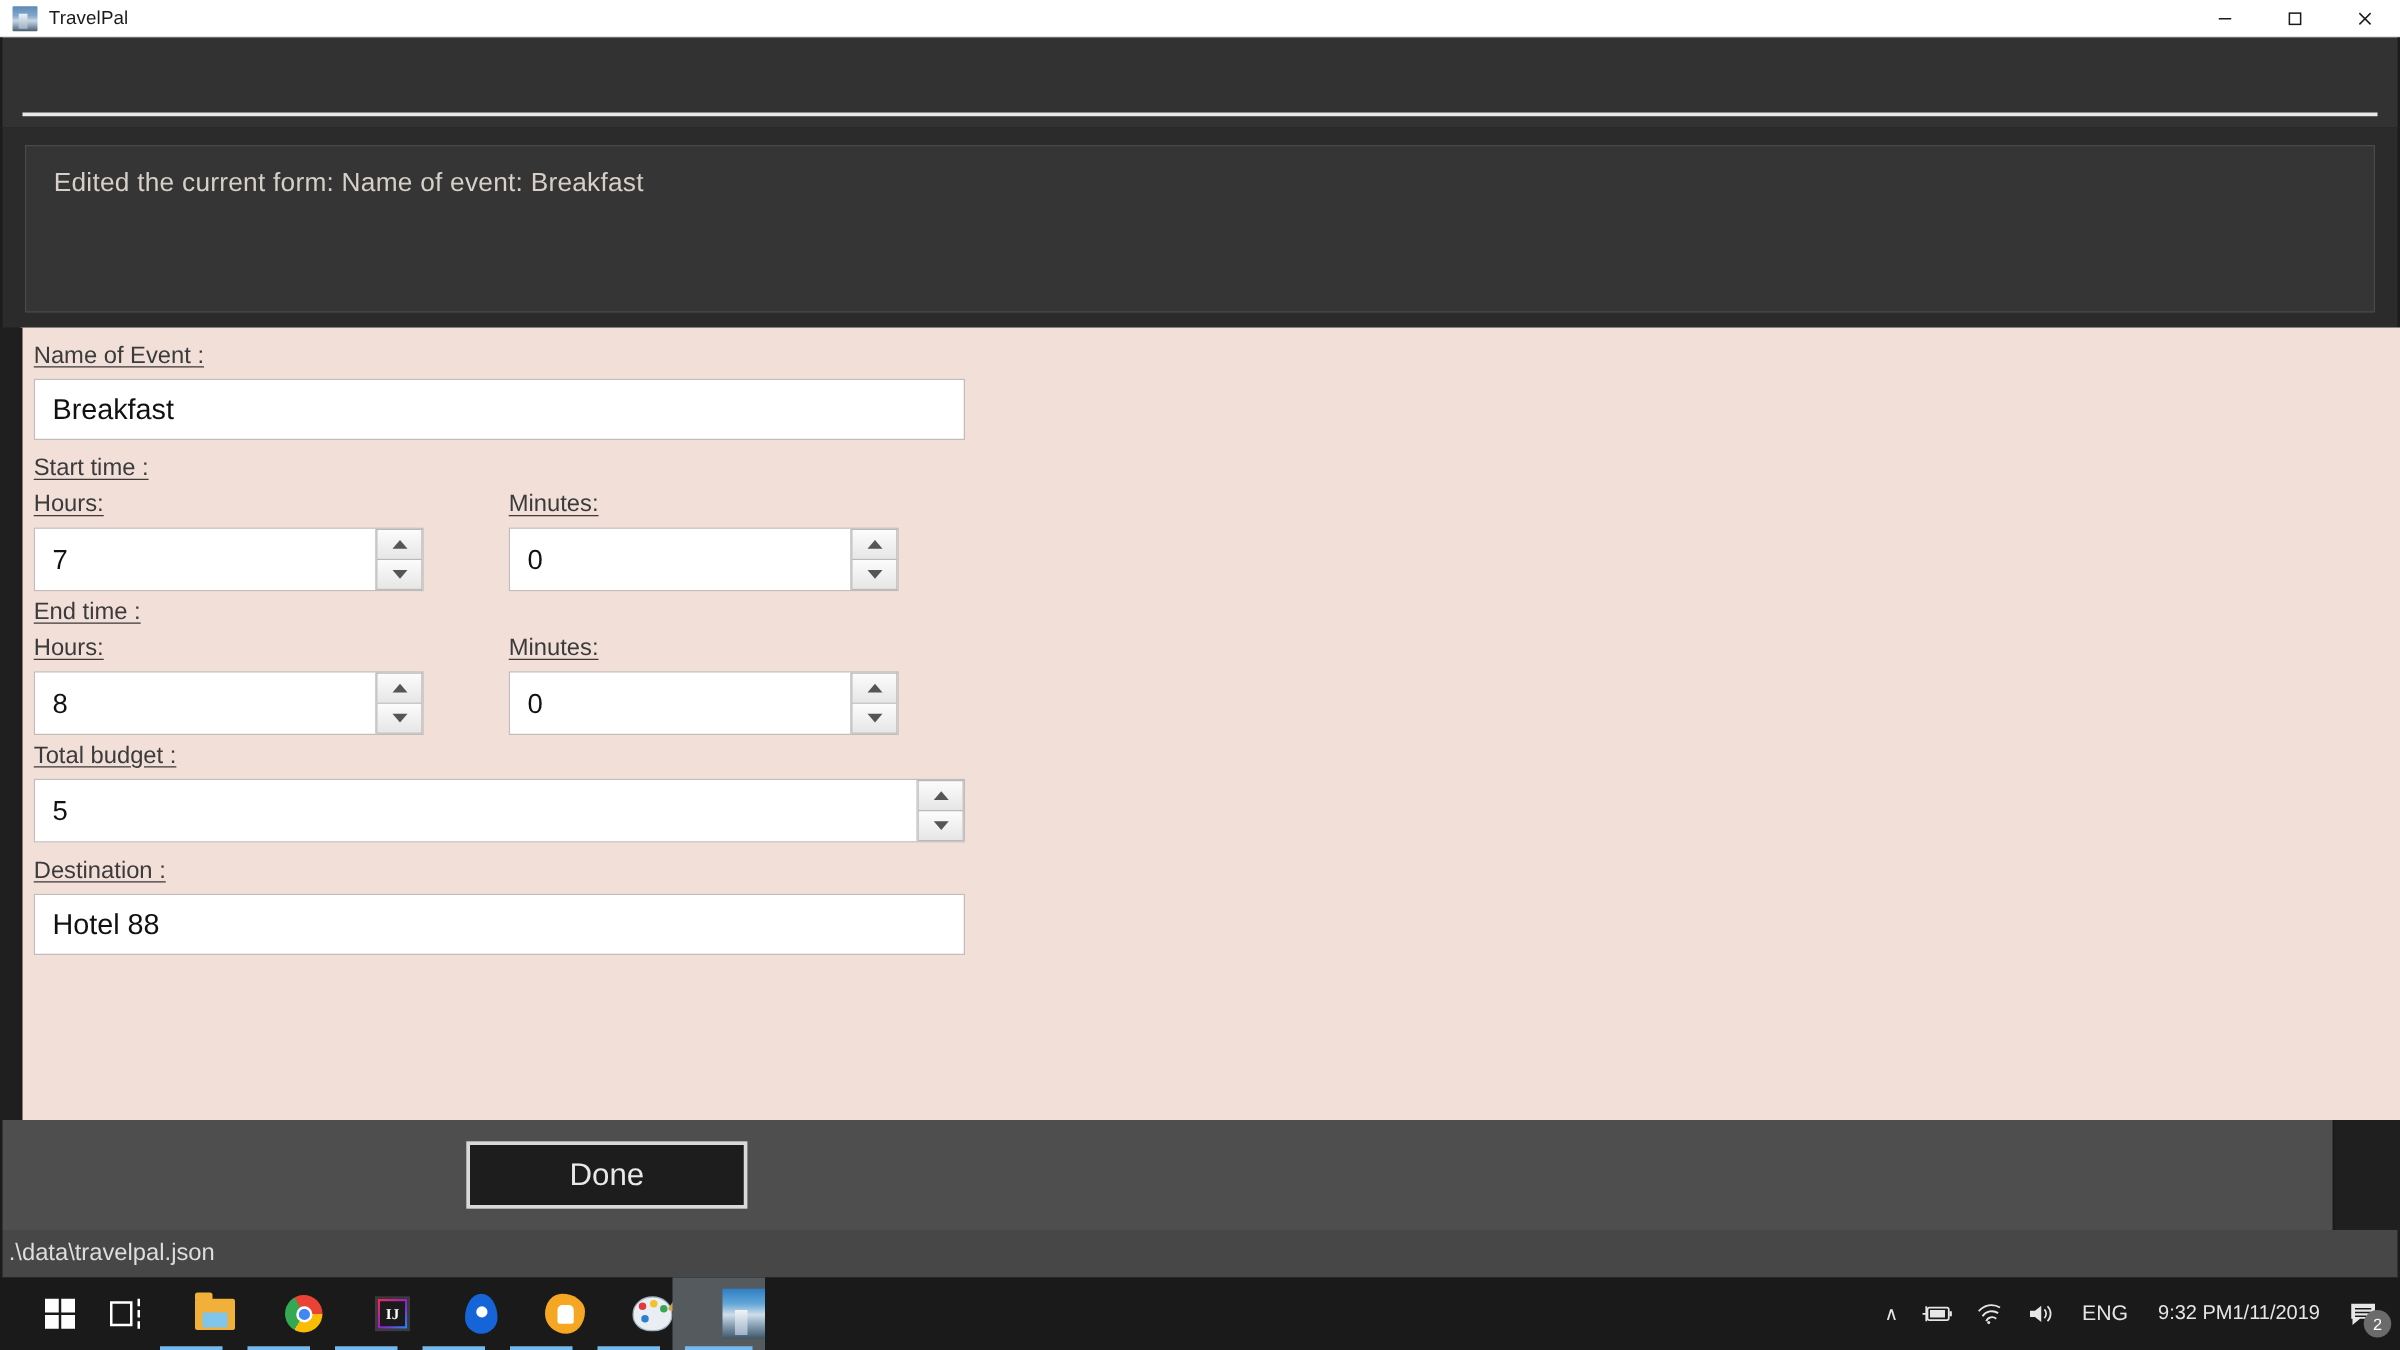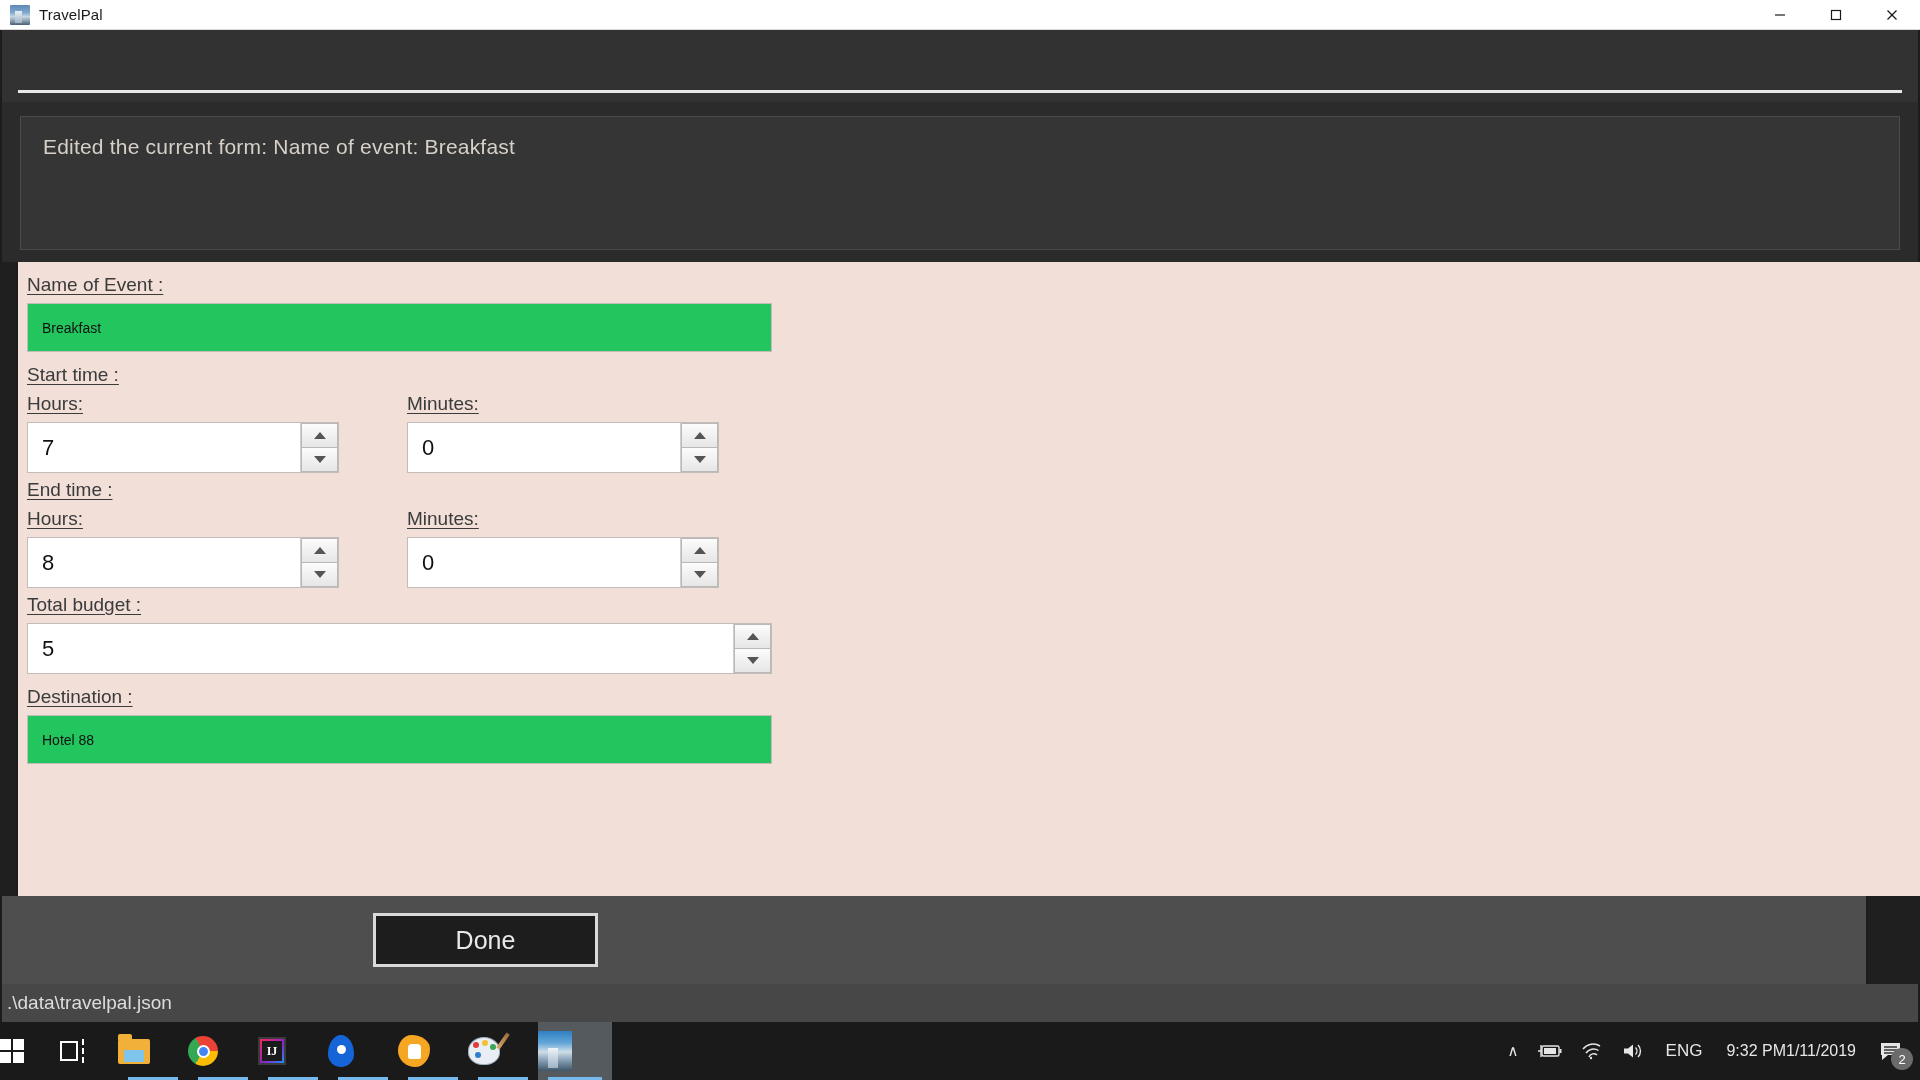--- a/index.html
+++ b/index.html
@@ -70,24 +70,24 @@
     padding: 12px 0 0 9px;
   }
   .lbl {
     font-size: 19px; color: #3b3b3b; display: inline-block;
     text-decoration: underline; text-underline-offset: 3px;
     margin-bottom: 7px;
   }
   .row { display: block; }
 
   .txtfield {
-    width: 745px; height: 49px; background: #22c55e;
+    width: 745px; height: 49px; background: #ffffff;
     border: 1px solid #c4bcb8;
     display: flex; align-items: center; padding: 0 14px;
-    font-size: 14px; color: #111;
+    font-size: 23px; color: #111;
   }
   .gap-s { height: 12px; }
   .gap-xs { height: 6px; }
 
   .timerow { display: flex; }
   .timecol { width: 380px; }
   .timecol.second { margin-left: 0; }
 
   .spin {
     display: flex; align-items: stretch;
@@ -141,21 +141,21 @@
     display: flex; align-items: center; padding-left: 5px;
   }
   .statusbar .path { font-size: 19px; color: #ddd; }
 
   
   .taskbar {
     position: absolute; left: 0; top: 1022px; width: 1920px; height: 58px;
     background: #1a1a1a; display: flex; align-items: stretch;
   }
   .tb-item {
-    width: 58px; display: flex; align-items: center; justify-content: flex-start;
+    width: 58px; display: flex; align-items: center; justify-content: flex-end;
     position: relative;
   }
   .tb-item.start { width: 60px; }
   .tb-app { width: 70px; }
   .tb-app .under {
     position: absolute; bottom: 0; left: 10px; right: 10px; height: 3px;
     background: #76b9ed;
   }
   .tb-app.active { background: #555a5e; width: 74px; }
 

